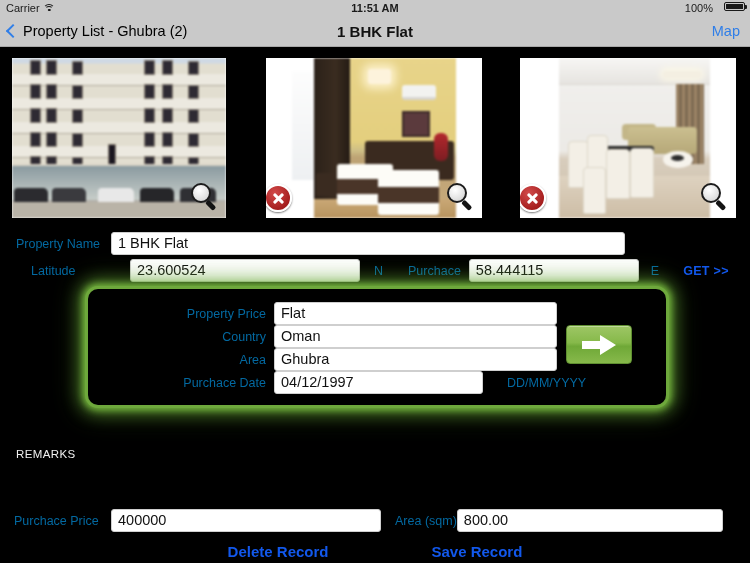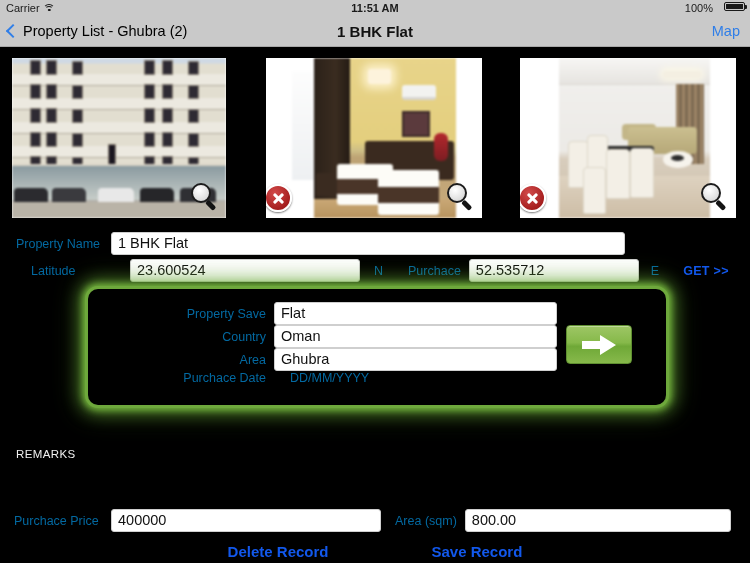--- a/index.html
+++ b/index.html
@@ -510,64 +510,65 @@
     <div class="row" style="left:0; top:6px;">
       <span class="lbl r" style="width:100px">Property Name</span>
       <span class="tf" style="width:514px; margin-left:11px">1 BHK Flat</span>
     </div>
 
     <div class="row" style="left:17px; top:33px;">
       <span class="lbl" style="width:95px; padding-left:14px; box-sizing:border-box">Latitude</span>
       <span class="tf" style="width:230px; margin-left:18px">23.600524</span>
       <span class="lbl" style="margin-left:14px">N</span>
       <span class="lbl" style="margin-left:25px">Purchace</span>
-      <span class="tf" style="width:170px; margin-left:8px">52.535712</span>
+      <span class="tf" style="width:170px; margin-left:8px">58.444115</span>
       <span class="lbl" style="margin-left:12px">E</span>
       <span class="get-link" style="margin-left:24px">GET &gt;&gt;</span>
     </div>
   </div>
 
   <div class="green-panel">
     <div class="gp-inner">
 
       <div class="row" style="left:0; top:13px;">
-        <span class="lbl r" style="width:178px">Property Save</span>
+        <span class="lbl r" style="width:178px">Property Price</span>
         <span class="tf" style="width:283px; margin-left:8px">Flat</span>
       </div>
 
       <div class="row" style="left:0; top:59px;">
         <span class="lbl r" style="width:178px">Area</span>
         <span class="tf" style="width:283px; margin-left:8px">Ghubra</span>
       </div>
 
       <div class="row" style="left:0; top:36px;">
         <span class="lbl r" style="width:178px">Country</span>
         <span class="tf" style="width:283px; margin-left:8px">Oman</span>
       </div>
 
       <div class="row" style="left:0; top:82px;">
         <span class="lbl r" style="width:178px">Purchace Date</span>
+        <span class="tf" style="width:209px; margin-left:8px">04/12/1997</span>
         <span class="lbl" style="margin-left:24px">DD/MM/YYYY</span>
       </div>
 
       <div class="arrow-btn">
         <svg class="arrow-glyph" viewBox="0 0 38 24">
           <polygon points="2,8 20,8 20,2 36,12 20,22 20,16 2,16" fill="#ffffff"></polygon>
         </svg>
       </div>
     </div>
   </div>
 
   <div class="remarks-label">REMARKS</div>
 
   <div class="row" style="left:0; top:509px;">
     <span class="lbl" style="width:100px; padding-left:14px; box-sizing:border-box">Purchace Price</span>
     <span class="tf" style="width:270px; margin-left:11px">400000</span>
     <span class="lbl" style="margin-left:14px">Area (sqm)</span>
-    <span class="tf" style="width:266px; margin-left:8px">800.00</span>
+    <span class="tf" style="width:266px; margin-left:0">800.00</span>
   </div>
 
   <div class="footer-links">
     <a>Delete Record</a>
     <a>Save Record</a>
   </div>
 
 </div>
 
 </body></html>

